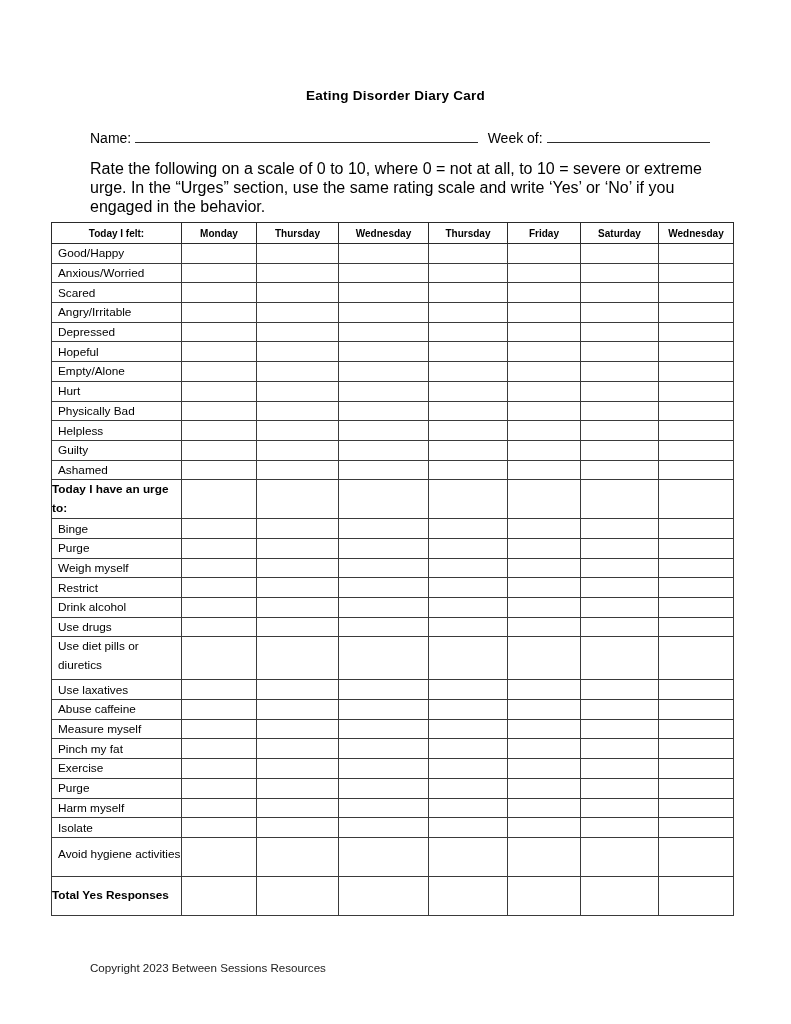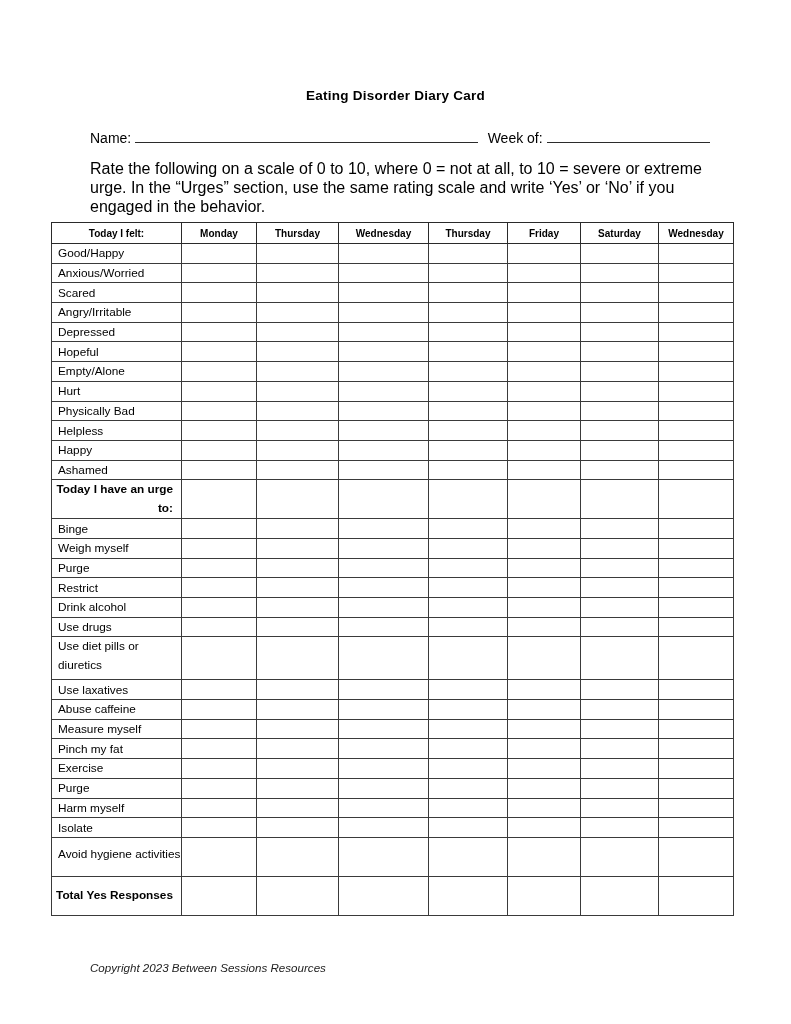--- a/index.html
+++ b/index.html
@@ -111,37 +111,36 @@
   td.row-label.wrap {
     white-space: normal;
     line-height: 19px;
     padding-top: 0;
     padding-bottom: 4px;
   }
   tr.two-line td { height: 39px; }
   tr.section-head td.row-label,
   tr.total-row  td.row-label {
     font-weight: bold;
-    text-align: right;
+    text-align: left;
     padding-left: 0;
     padding-right: 8px;
     line-height: 19px;
     white-space: normal;
   }
   tr.section-head td, tr.total-row td { height: 39px; }
   td.daycell { }
 
   
   .footer {
     position: absolute;
     top: 961px;
     left: 90px;
     font-size: 11.6px;
     color: #222222;
-    font-style: italic;
   }
 </style>
 </head>
 <body>
 
 <div class="page">
 
   <div class="doc-title">Eating Disorder Diary Card</div>
 
   <div class="name-line">
@@ -271,21 +270,21 @@
           <td class="row-label">Helpless</td>
           <td class="daycell"></td>
           <td class="daycell"></td>
           <td class="daycell"></td>
           <td class="daycell"></td>
           <td class="daycell"></td>
           <td class="daycell"></td>
           <td class="daycell"></td>
         </tr>
         <tr>
-          <td class="row-label">Happy</td>
+          <td class="row-label">Guilty</td>
           <td class="daycell"></td>
           <td class="daycell"></td>
           <td class="daycell"></td>
           <td class="daycell"></td>
           <td class="daycell"></td>
           <td class="daycell"></td>
           <td class="daycell"></td>
         </tr>
         <tr>
           <td class="row-label">Ashamed</td>
@@ -311,31 +310,31 @@
           <td class="row-label">Binge</td>
           <td class="daycell"></td>
           <td class="daycell"></td>
           <td class="daycell"></td>
           <td class="daycell"></td>
           <td class="daycell"></td>
           <td class="daycell"></td>
           <td class="daycell"></td>
         </tr>
         <tr>
+          <td class="row-label">Purge</td>
+          <td class="daycell"></td>
+          <td class="daycell"></td>
+          <td class="daycell"></td>
+          <td class="daycell"></td>
+          <td class="daycell"></td>
+          <td class="daycell"></td>
+          <td class="daycell"></td>
+        </tr>
+        <tr>
           <td class="row-label">Weigh myself</td>
-          <td class="daycell"></td>
-          <td class="daycell"></td>
-          <td class="daycell"></td>
-          <td class="daycell"></td>
-          <td class="daycell"></td>
-          <td class="daycell"></td>
-          <td class="daycell"></td>
-        </tr>
-        <tr>
-          <td class="row-label">Purge</td>
           <td class="daycell"></td>
           <td class="daycell"></td>
           <td class="daycell"></td>
           <td class="daycell"></td>
           <td class="daycell"></td>
           <td class="daycell"></td>
           <td class="daycell"></td>
         </tr>
         <tr>
           <td class="row-label">Restrict</td>

